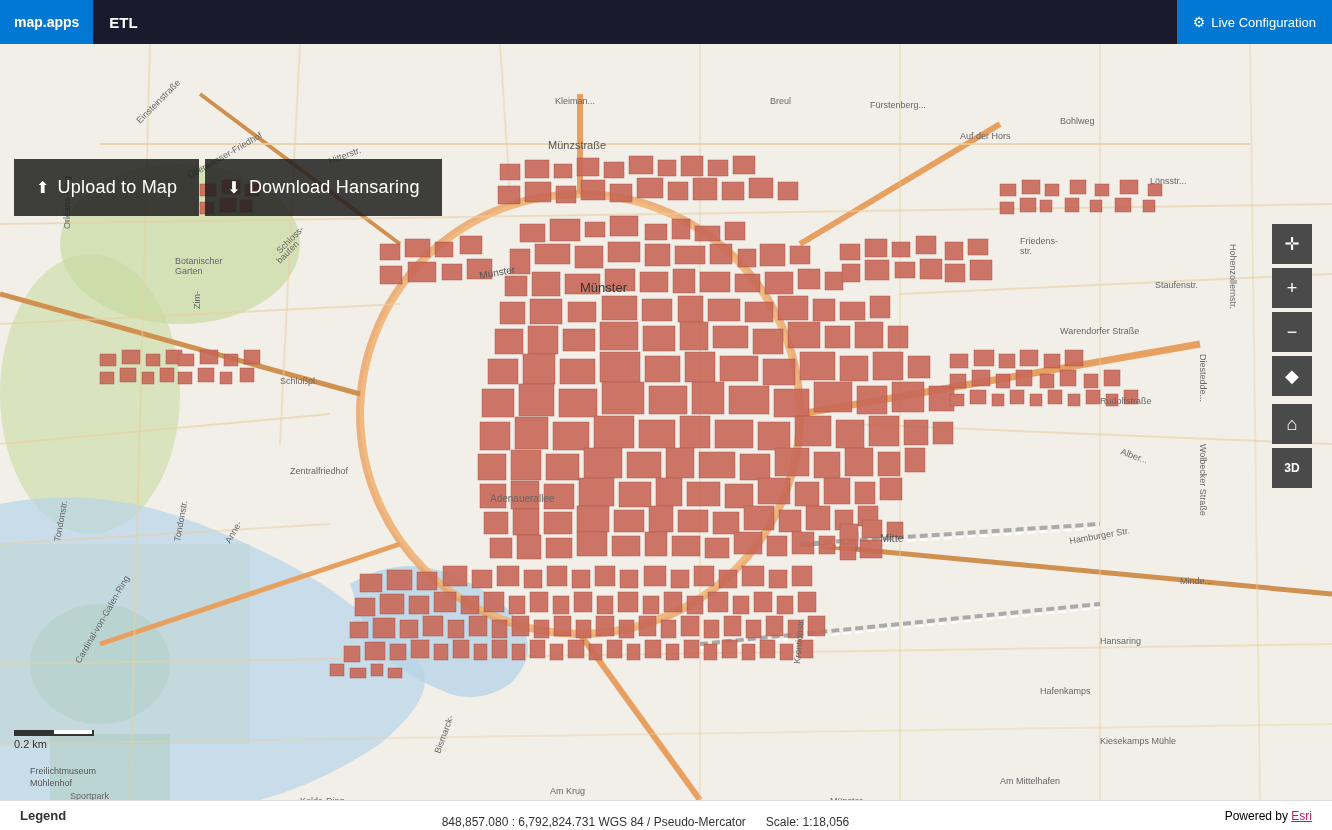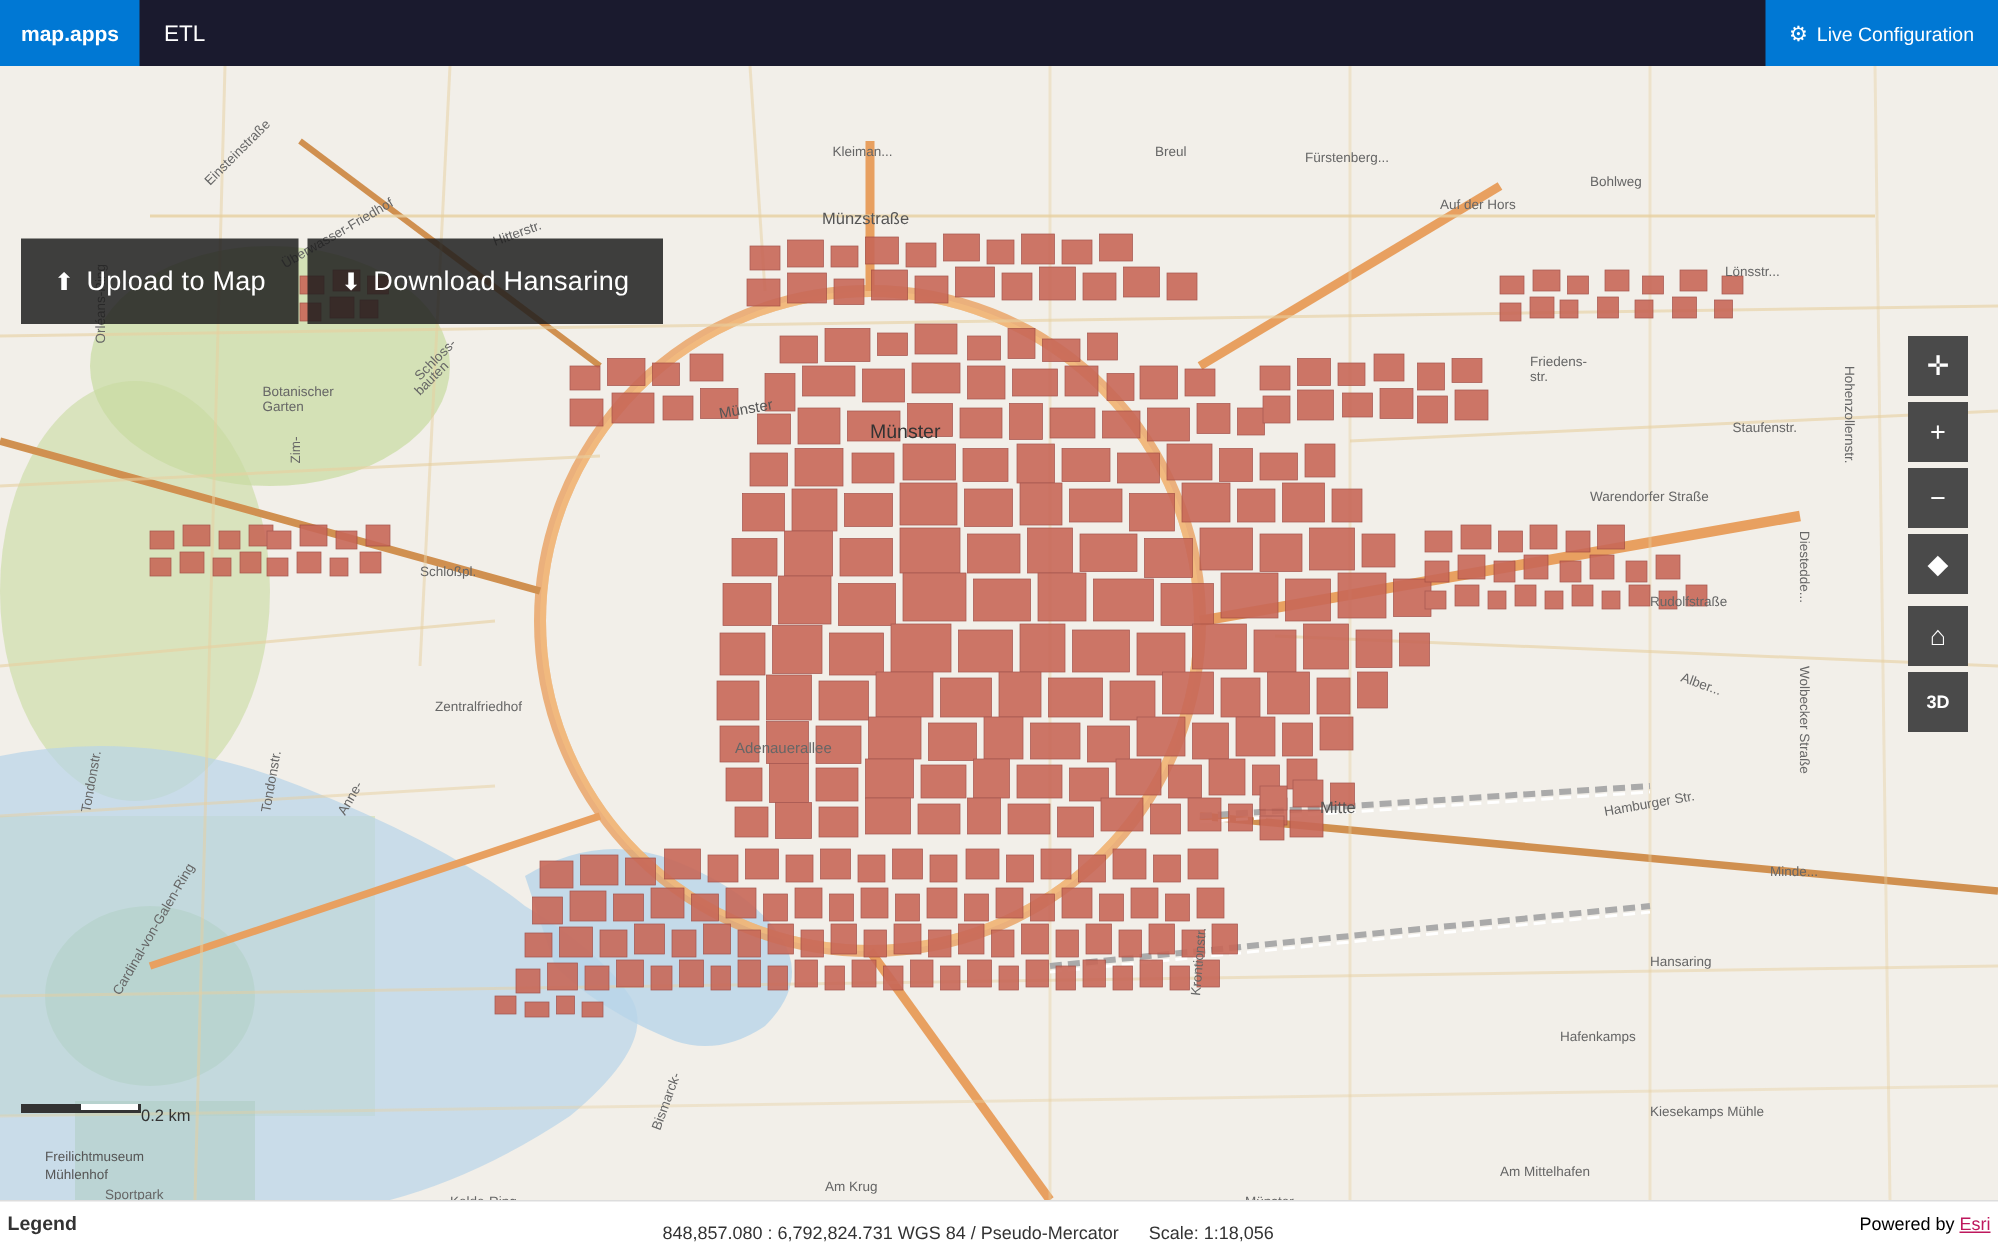--- a/index.html
+++ b/index.html
@@ -8,21 +8,21 @@
     
     #topbar {
       position: absolute; top: 0; left: 0; width: 100%; height: 44px;
       background: #1a1a2e; display: flex; align-items: center; z-index: 100;
     }
     #topbar .brand {
       background: #0078d4; color: #fff; padding: 0 14px; height: 100%;
       display: flex; align-items: center; font-size: 14px; font-weight: bold;
     }
     #topbar .etl {
-      color: #fff; padding: 0 16px; font-size: 15px; font-weight: 400;
+      color: #fff; padding: 0 16px; font-size: 15px; font-weight: 700;
     }
     #topbar .live-config {
       margin-left: auto; background: #0078d4; color: #fff;
       border: none; padding: 8px 16px; cursor: pointer; font-size: 13px;
       display: flex; align-items: center; gap: 6px; height: 100%;
     }
     #topbar .live-config .gear { font-size: 14px; }
 
     
     #map-container {
@@ -58,30 +58,30 @@
       justify-content: center; font-size: 18px; font-weight: 300;
     }
     .ctrl-btn.home-btn { margin-top: 4px; }
     .ctrl-btn.threed-btn { font-size: 12px; font-weight: bold; }
 
     
     #statusbar {
       position: absolute; bottom: 0; left: 0; width: 100%; height: 30px;
       background: #fff; border-top: 1px solid #ddd;
       display: flex; align-items: center; justify-content: space-between;
-      padding: 0 5px; font-size: 12px; color: #333; z-index: 100;
+      padding: 0 20px; font-size: 12px; color: #333; z-index: 100;
     }
     #statusbar .legend { font-weight: bold; font-size: 13px; }
     #statusbar .esri-link { color: #be185d; text-decoration: underline; cursor: pointer; }
     #statusbar .powered { color: #000000; }
 
     
     .scale-bar {
       position: absolute; bottom: 50px; left: 14px; z-index: 50;
-      display: flex; flex-direction: row; align-items: flex-start;
+      display: flex; flex-direction: column; align-items: flex-start;
     }
     .scale-bar-line {
       width: 80px; height: 6px;
       border: 2px solid #333; border-top: none;
       background: linear-gradient(to right, #333 50%, #fff 50%);
     }
     .scale-bar-label { font-size: 11px; color: #333; margin-top: 2px; font-weight: 500; }
   </style>
 </head>
 <body>

